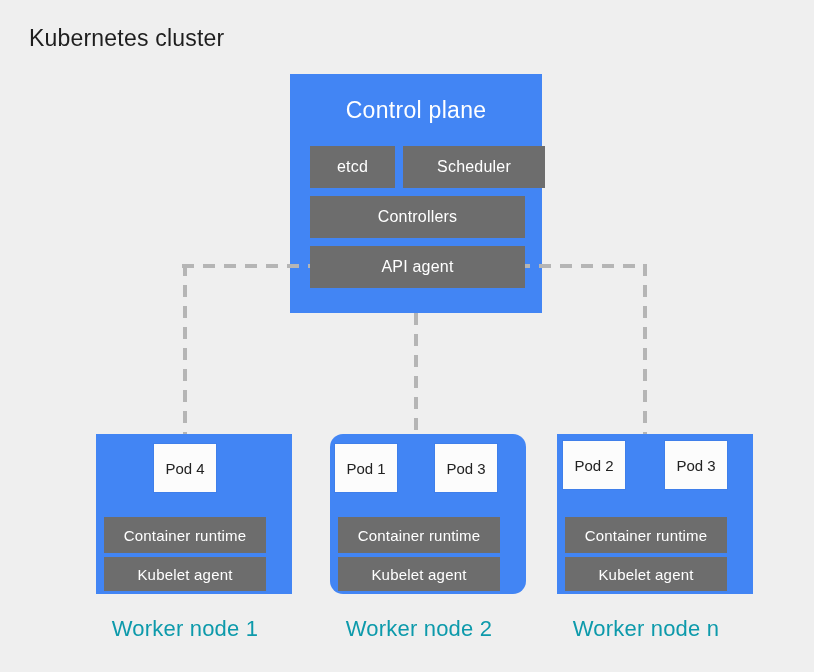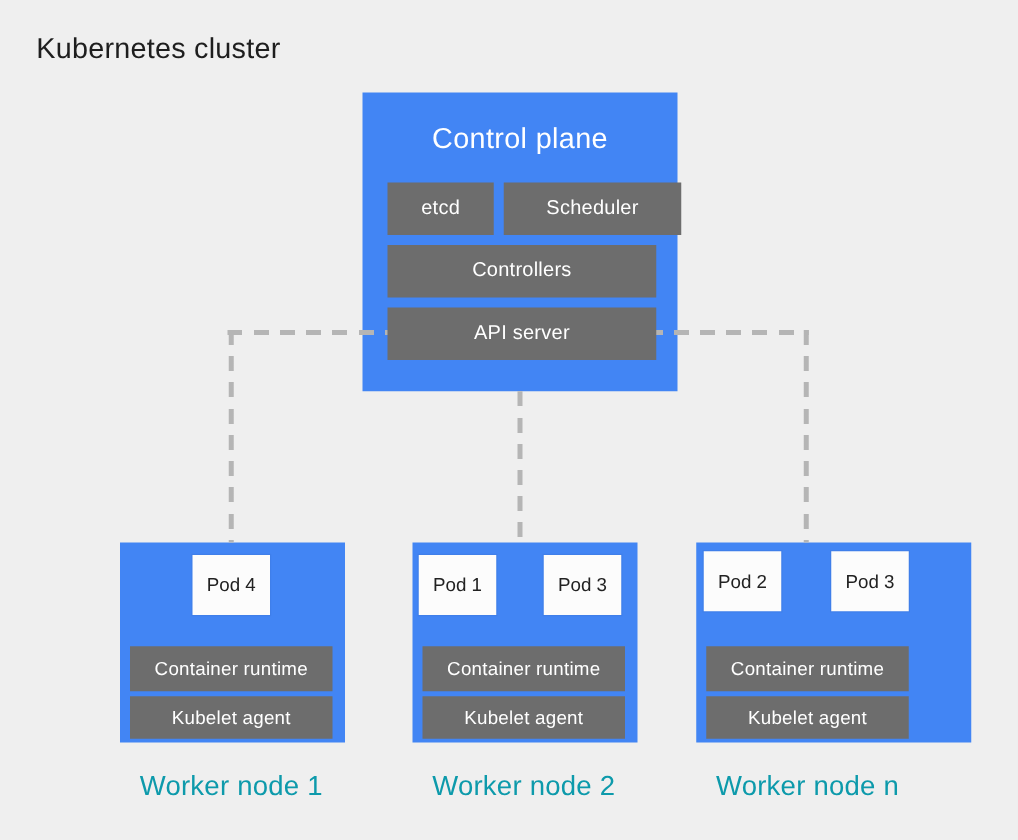--- a/index.html
+++ b/index.html
@@ -47,26 +47,26 @@
     color:#fff;font-size:16px;
     display:flex;align-items:center;justify-content:center;
     letter-spacing:.2px;
   }
   .comp.etcd{left:20px;top:72px;width:85px;height:42px;}
   .comp.scheduler{left:113px;top:72px;width:142px;height:42px;}
   .comp.controllers{left:20px;top:122px;width:215px;height:42px;}
   .comp.apiserver{left:20px;top:172px;width:215px;height:42px;}
   
   .worker{
-    position:absolute;top:434px;width:180px;height:160px;
+    position:absolute;top:434px;width:196px;height:160px;
     background:var(--blue,#4285F4);
   }
   .worker.n1{left:96px;}
-  .worker.n2{left:330px;}
-  .worker.n3{left:557px;padding-left:40px;}
+  .worker.n2{left:330px;border-radius:13px;}
+  .worker.n3{left:557px;}
   .pod{
     position:absolute;width:62px;height:48px;
     background:var(--pod,#FCFCFC);
     color:#222;font-size:15px;
     display:flex;align-items:center;justify-content:center;
     box-shadow:0 0 0 1px rgba(0,0,0,0.04);
   }
   .n1 .pod.a{left:58px;top:10px;}
   .n2 .pod.a{left:5px;top:10px;}
   .n2 .pod.b{left:105px;top:10px;}
@@ -101,21 +101,21 @@
   <div class="hline main"></div>
   <div class="vline v1"></div>
   <div class="vline v2"></div>
   <div class="vline v3"></div>
 
   <div class="control-plane">
     <div class="cp-title">Control plane</div>
     <div class="comp etcd">etcd</div>
     <div class="comp scheduler">Scheduler</div>
     <div class="comp controllers">Controllers</div>
-    <div class="comp apiserver">API server</div>
+    <div class="comp apiserver">API agent</div>
   </div>
 
   <div class="worker n1">
     <div class="pod a">Pod 4</div>
     <div class="wcomp runtime">Container runtime</div>
     <div class="wcomp kubelet">Kubelet agent</div>
   </div>
 
   <div class="worker n2">
     <div class="pod a">Pod 1</div>

